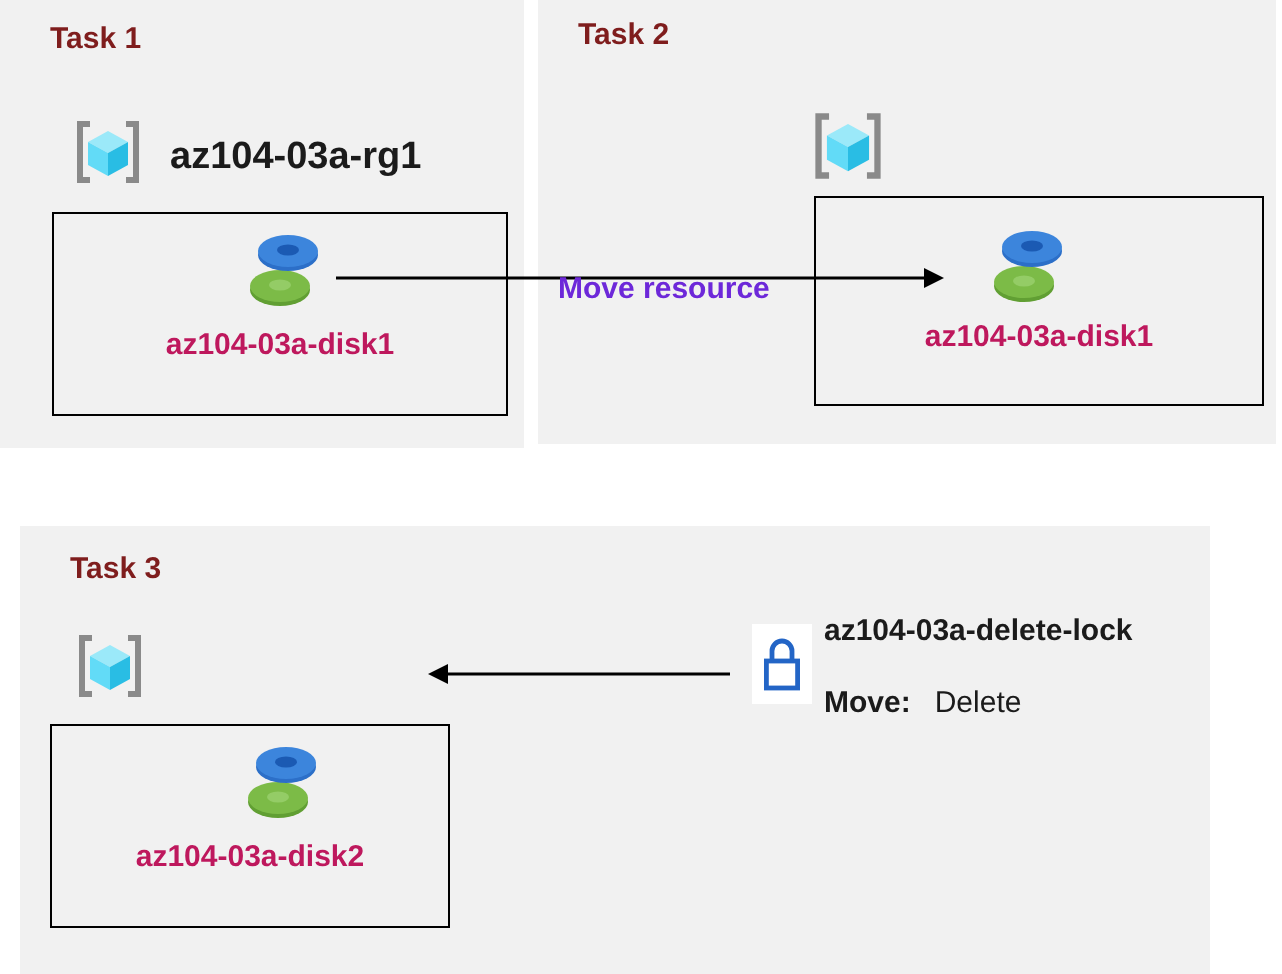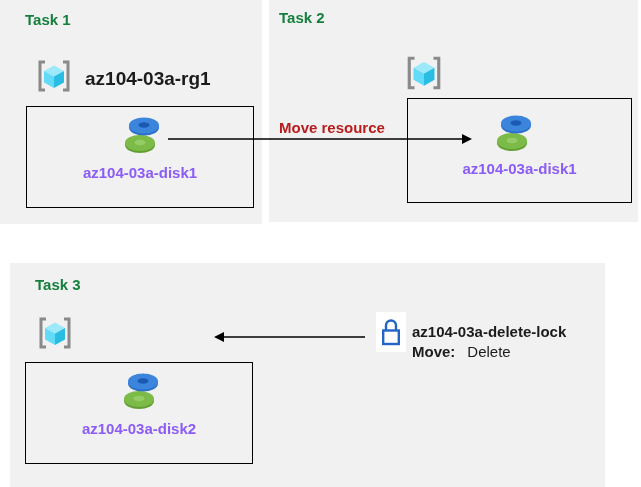--- a/index.html
+++ b/index.html
@@ -1,44 +1,44 @@
 <!DOCTYPE html>
 <html><head>
 <meta charset="utf-8">
 <style>
   html,body{margin:0;padding:0;background:#ffffff;}
   #stage{
     position:relative;width:641px;height:487px;background:#ffffff;overflow:hidden;
     font-family:"Liberation Sans", sans-serif;color:#1b1b1b;
   }
   .panel{position:absolute;background:#f1f1f1;}
-  .task-title{position:absolute;font-size:15px;font-weight:700;color:#15803d;}
+  .task-title{position:absolute;font-size:15px;font-weight:700;color:#7f1d1d;}
   .res-label{position:absolute;font-size:19px;font-weight:700;color:#1b1b1b;white-space:nowrap;}
   .inner-box{position:absolute;border:1.5px solid #000;box-sizing:border-box;background:transparent;}
   .icon{position:absolute;}
-  .box-label{position:absolute;left:0;right:0;text-align:center;font-size:15px;font-weight:700;color:#8b5cf6;white-space:nowrap;}
+  .box-label{position:absolute;left:0;right:0;text-align:center;font-size:15px;font-weight:700;color:#be185d;white-space:nowrap;}
   .arrow-svg{position:absolute;overflow:visible;}
-  .move-label{position:absolute;font-size:15px;font-weight:700;color:#b91c1c;white-space:nowrap;}
+  .move-label{position:absolute;font-size:15px;font-weight:700;color:#6d28d9;white-space:nowrap;margin-top:17px;}
   .lock-plate{position:absolute;background:#ffffff;display:flex;align-items:center;justify-content:center;}
   .lock-text{position:absolute;font-size:15px;white-space:nowrap;line-height:20px;}
   .lock-name{font-weight:700;}
   .type-label{font-weight:700;}
   .type-value{font-weight:400;margin-left:12px;}
 </style>
 </head>
 <body>
 
 <div id="stage">
 
   <div class="panel" style="left:0;top:0;width:262px;height:224px;">
     <div class="task-title" style="left:25px;top:11px;">Task 1</div>
   </div>
 
   <div class="panel" style="left:269px;top:0;width:369px;height:222px;">
-    <div class="task-title" style="left:10px;top:9px;text-align:center;">Task 2</div>
+    <div class="task-title" style="left:20px;top:9px;text-align:center;">Task 2</div>
   </div>
 
   <div class="panel" style="left:10px;top:263px;width:583px;height:224px;padding-left:12px;">
     <div class="task-title" style="left:25px;top:13px;">Task 3</div>
   </div>
 
   <svg class="icon" style="left:35px;top:57px;" width="38" height="38" viewBox="0 0 38 38">
     <path d="M10,5 L5,5 L5,33 L10,33" fill="none" stroke="#8a8a8a" stroke-width="3"></path>
     <path d="M28,5 L33,5 L33,33 L28,33" fill="none" stroke="#8a8a8a" stroke-width="3"></path>
     <polygon points="19,8.5 29,14 19,19.5 9,14" fill="#9be9f9"></polygon>
@@ -97,26 +97,26 @@
     <line x1="158" y1="8" x2="16" y2="8" stroke="#000" stroke-width="1.6"></line>
     <polygon points="17,3 7,8 17,13" fill="#000"></polygon>
   </svg>
 
   <div class="lock-plate" style="left:376px;top:312px;width:30px;height:40px;">
     <svg width="24" height="32" viewBox="0 0 24 32">
       <path d="M7,15 V9.5 a5,5 0 0 1 10,0 V15" fill="none" stroke="#2365c6" stroke-width="2.4"></path>
       <rect x="4.2" y="14.5" width="15.6" height="13.5" fill="#ffffff" stroke="#2365c6" stroke-width="2.4"></rect>
     </svg>
   </div>
-  <div class="lock-text lock-name" style="left:412px;top:322px;">az104-03a-delete-lock</div>
+  <div class="lock-text lock-name" style="left:412px;top:306px;">az104-03a-delete-lock</div>
   <div class="lock-text" style="left:412px;top:342px;">
     <span class="type-label">Move:</span><span class="type-value">Delete</span>
   </div>
 
-  <div class="inner-box" style="left:25px;top:362px;width:228px;height:102px;">
+  <div class="inner-box" style="left:25px;top:362px;width:200px;height:102px;">
     <svg class="icon" style="left:96px;top:7px;" width="38" height="42" viewBox="0 0 38 42">
       <ellipse cx="17" cy="31" rx="15" ry="8" fill="#619f33"></ellipse>
       <ellipse cx="17" cy="29" rx="15" ry="8" fill="#7cbb47"></ellipse>
       <ellipse cx="17" cy="28.5" rx="5.5" ry="2.8" fill="#94cc66"></ellipse>
       <ellipse cx="21" cy="13.5" rx="15" ry="8" fill="#2c6fc8"></ellipse>
       <ellipse cx="21" cy="11.5" rx="15" ry="8" fill="#3c85dc"></ellipse>
       <ellipse cx="21" cy="11" rx="5.5" ry="2.8" fill="#1b5ab3"></ellipse>
     </svg>
     <div class="box-label" style="top:57px;">az104-03a-disk2</div>
   </div>

